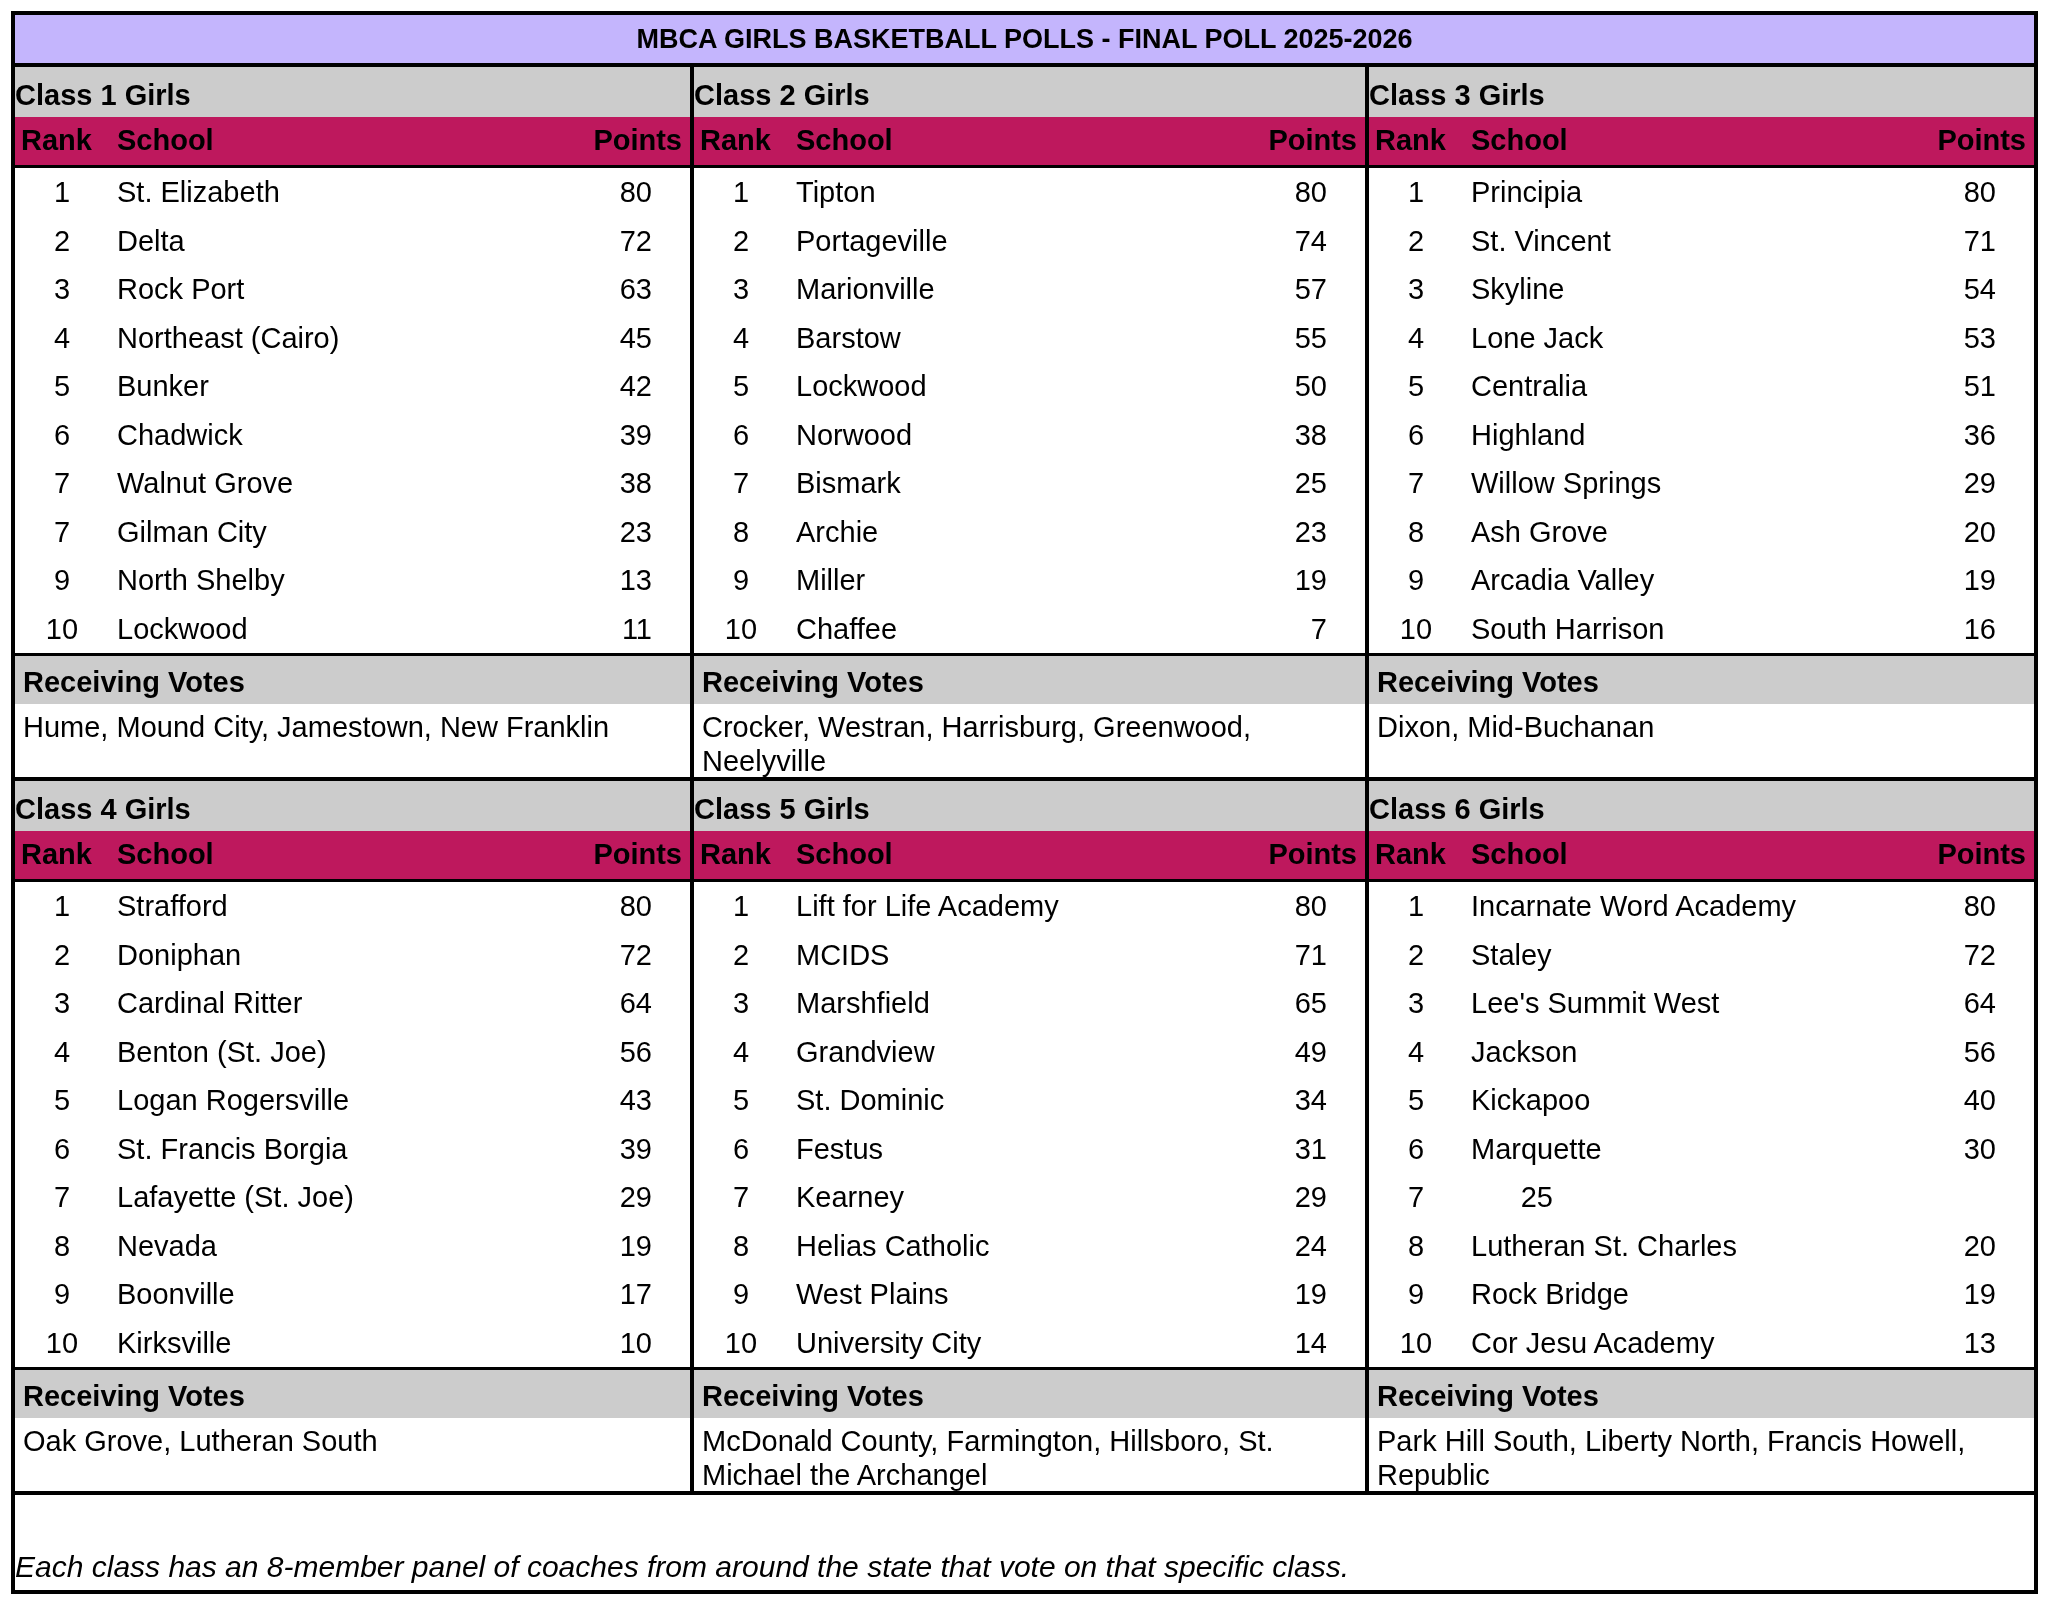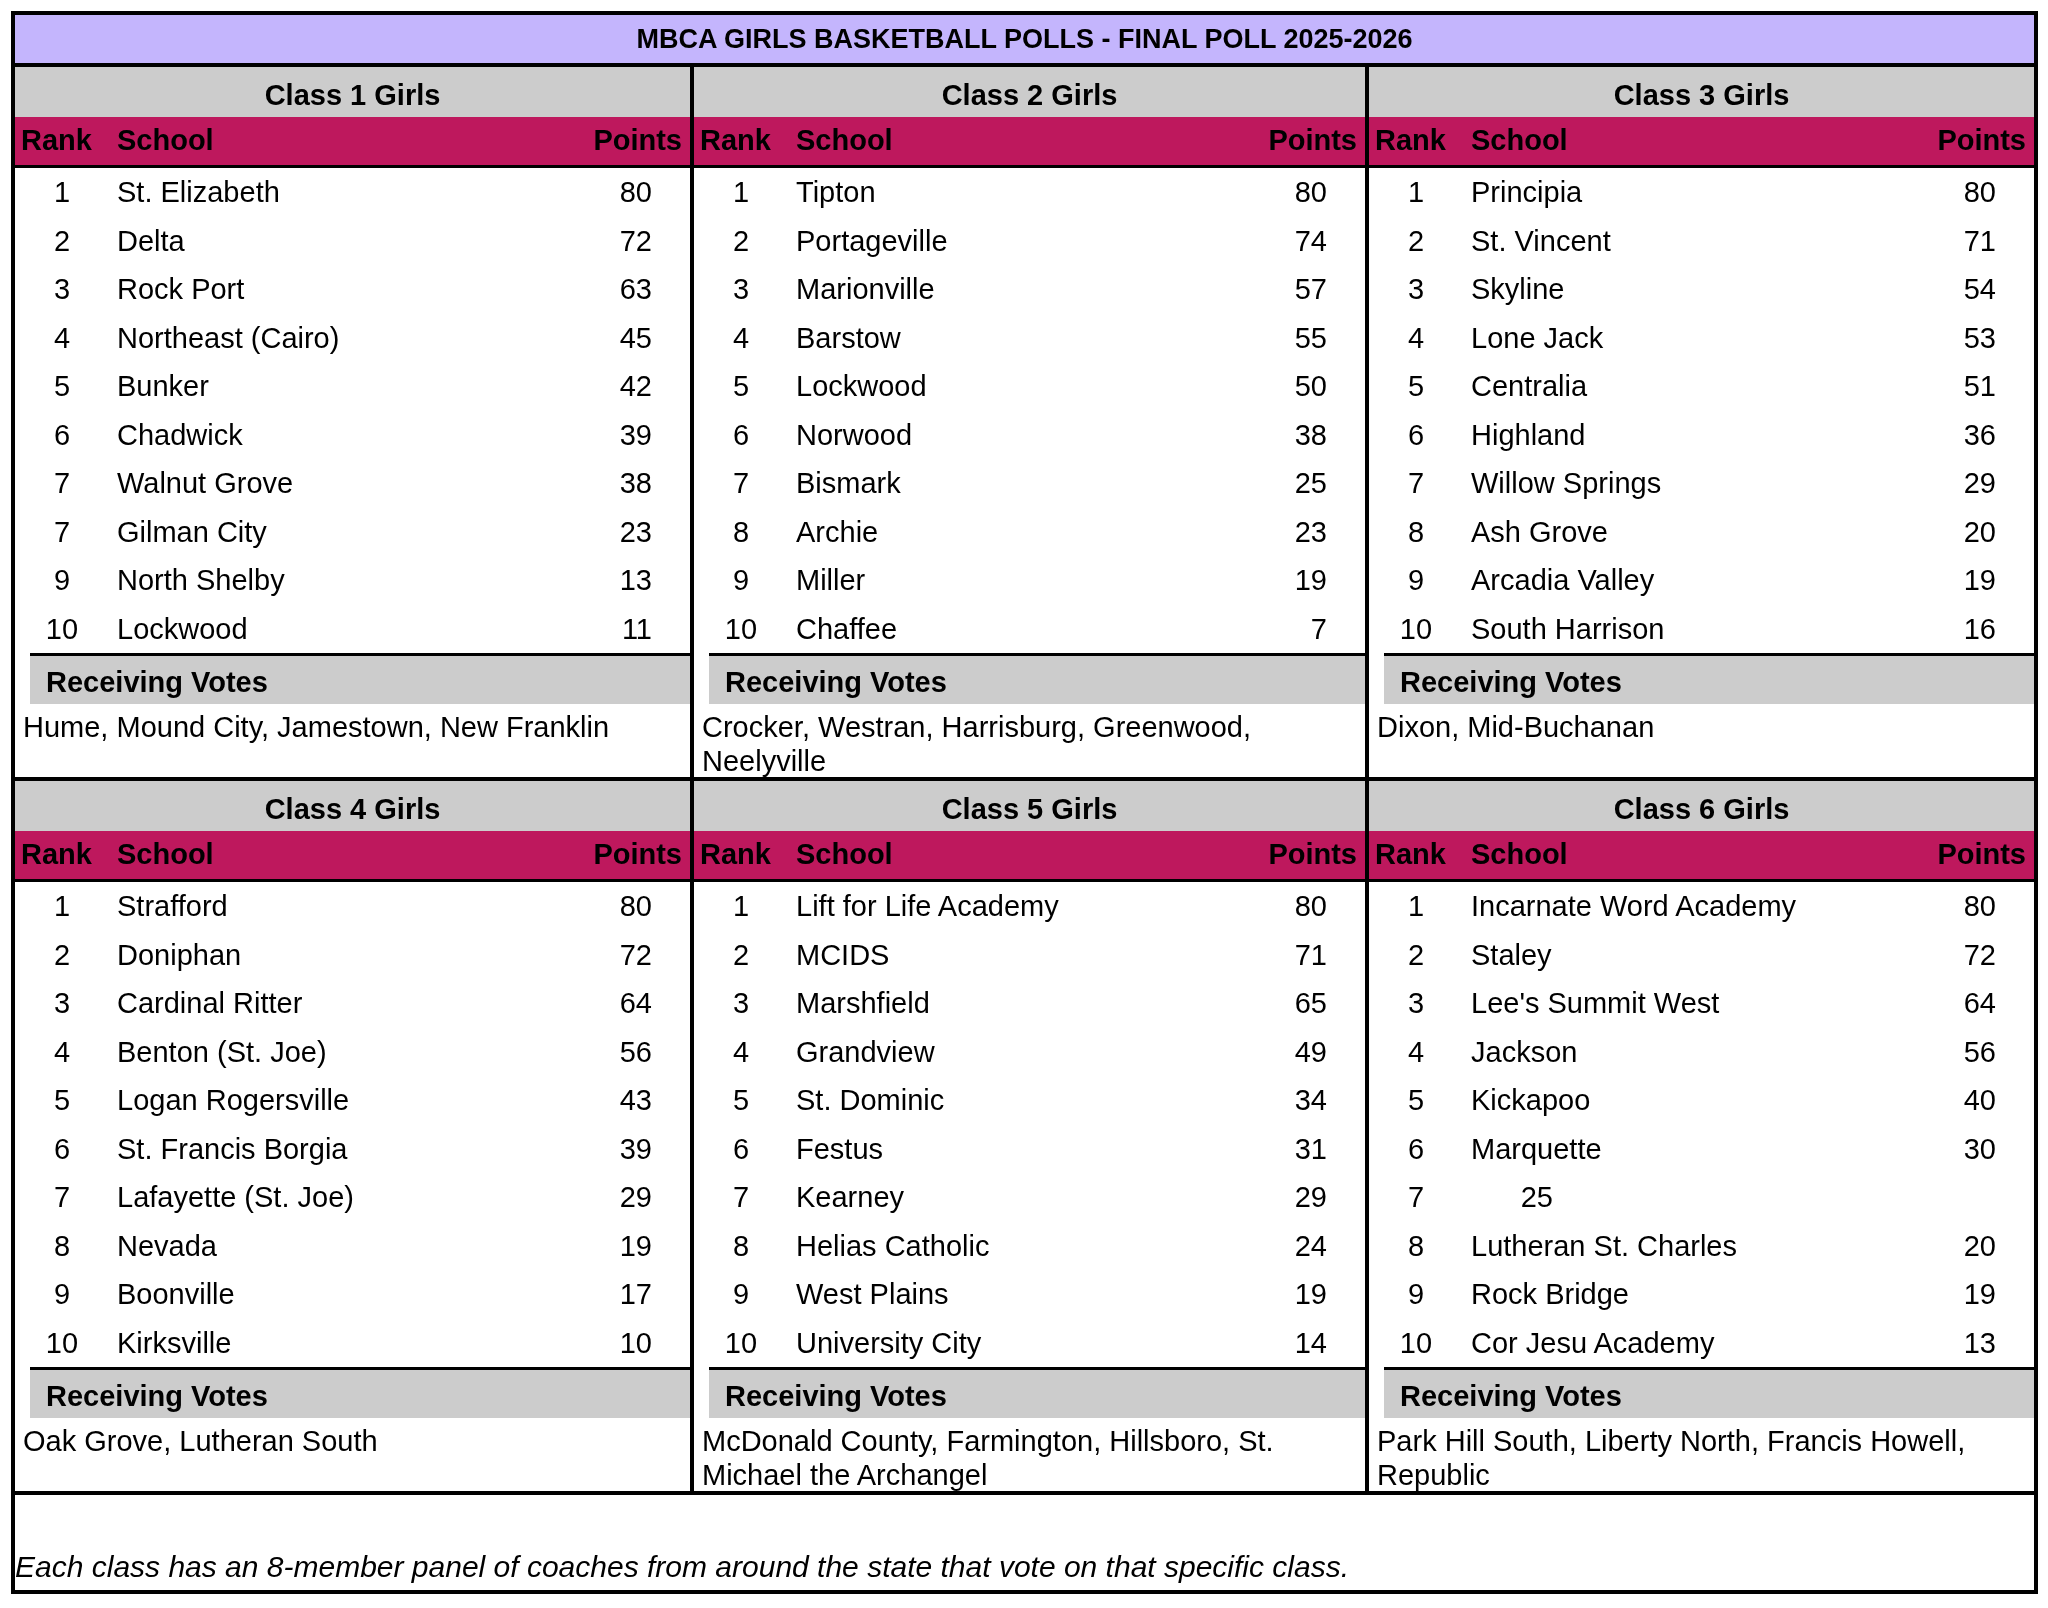--- a/index.html
+++ b/index.html
@@ -6,34 +6,34 @@
   body { width: 2048px; height: 1608px; position: relative; overflow: hidden;
          font-family: "Liberation Sans", sans-serif; color: #000; }
   .poll { position: absolute; left: 11px; top: 11px; width: 2027px; height: 1583px;
           border: 4px solid #000; box-sizing: border-box; background: #fff; }
   .title { height: 48px; background: #c4b5fd; border-bottom: 4px solid #000;
            text-align: center; font-weight: bold; font-size: 27px; line-height: 48px; }
   .section { display: flex; border-bottom: 4px solid #000; height: 714px; box-sizing: border-box; }
   .col { width: 675px; box-sizing: border-box; }
   .col + .col { border-left: 4px solid #000; }
   .col.last { flex: 1; }
-  .class-head { height: 50px; background: #cccccc; text-align: center; font-weight: bold;
+  .class-head { height: 50px; background: #cccccc; font-weight: bold;
                 font-size: 29px; line-height: 56px; }
   .col-head { height: 48px; background: #be185d; border-bottom: 3px solid #000;
               display: flex; font-weight: bold; font-size: 29px; line-height: 46px; }
   .c-rank { width: 94px; text-align: center; flex: none; }
   .c-school { flex: 1; padding-left: 8px; }
   .c-points { width: 120px; text-align: right; padding-right: 8px; flex: none; }
   .col-head .c-rank { text-align: left; padding-left: 6px; width: 88px; }
   .col-head .c-points { padding-right: 8px; }
   .rows { height: 485px; }
   .row { height: 48.5px; display: flex; font-size: 29px; line-height: 48px; }
   .row .c-points { padding-right: 38px; width: 90px; }
   .rv-head { height: 48px; background: #cccccc; border-top: 3px solid #000; font-weight: bold;
-             font-size: 29px; line-height: 52px; padding-left: 16px; margin-left: 15px; }
+             font-size: 29px; line-height: 52px; padding-left: 8px; }
   .rv-body { font-size: 29px; line-height: 34px; padding: 6px 8px 0 8px; height: 74px; box-sizing: border-box; }
   .footer { height: 96px; position: relative; }
   .footer-note { position: absolute; bottom: 4px; left: 0; right: 8px; text-align: left;
                  font-style: italic; font-size: 30px; line-height: 40px; }
 </style>
 </head>
 <body>
 
 <div class="poll">
   <div class="title">MBCA GIRLS BASKETBALL POLLS - FINAL POLL 2025-2026</div>

